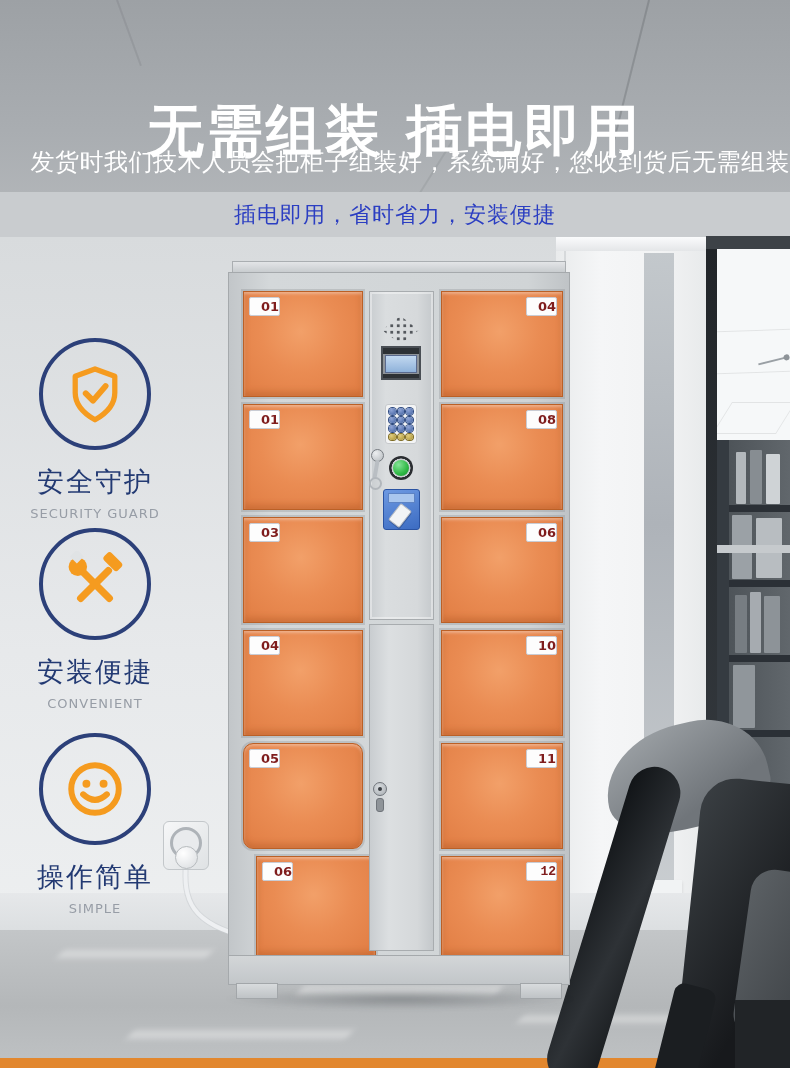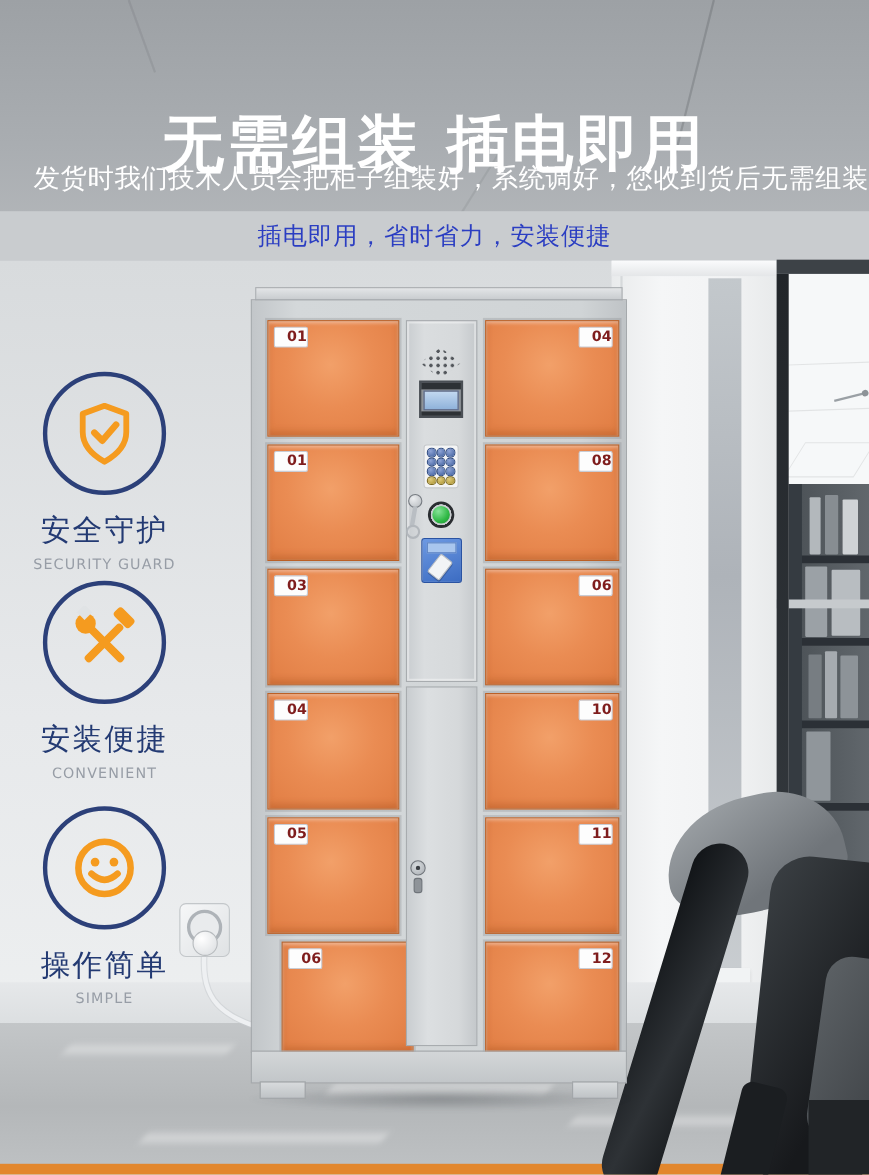--- a/index.html
+++ b/index.html
@@ -205,21 +205,21 @@
     </div>
   <div class="door" style="left:243px;top:404px;width:118px;">
       <span class="dlabel tl">01</span>
     </div>
   <div class="door" style="left:243px;top:517px;width:118px;">
       <span class="dlabel tl">03</span>
     </div>
   <div class="door" style="left:243px;top:630px;width:118px;">
       <span class="dlabel tl">04</span>
     </div>
-  <div class="door" style="left:243px;top:743px;width:118px;">
+  <div class="door" style="left:243px;top:743px;width:118px;border-radius:10px;">
       <span class="dlabel tl">05</span>
     </div>
   <div class="door" style="left:256px;top:856px;width:118px;height:99px;">
       <span class="dlabel tl">06</span>
     </div>
 
   <div class="door" style="left:441px;top:291px;width:120px;">
       <span class="dlabel tr">04</span>
     </div>
   <div class="door" style="left:441px;top:404px;width:120px;">
@@ -227,21 +227,21 @@
     </div>
   <div class="door" style="left:441px;top:517px;width:120px;">
       <span class="dlabel tr">06</span>
     </div>
   <div class="door" style="left:441px;top:630px;width:120px;">
       <span class="dlabel tr">10</span>
     </div>
   <div class="door" style="left:441px;top:743px;width:120px;">
       <span class="dlabel tr">11</span>
     </div>
-  <div class="door" style="left:441px;top:856px;width:120px;height:99px;">
+  <div class="door" style="left:441px;top:856px;width:120px;height:99px;font-family:Liberation Mono, monospace;">
       <span class="dlabel tr">12</span>
     </div>
 
   <div class="px paneltop"></div>
   <div class="px speaker"></div>
   <div class="px lcd">
       <div class="top"></div>
       <div class="scr"></div>
       <div class="bot"></div>
     </div>

